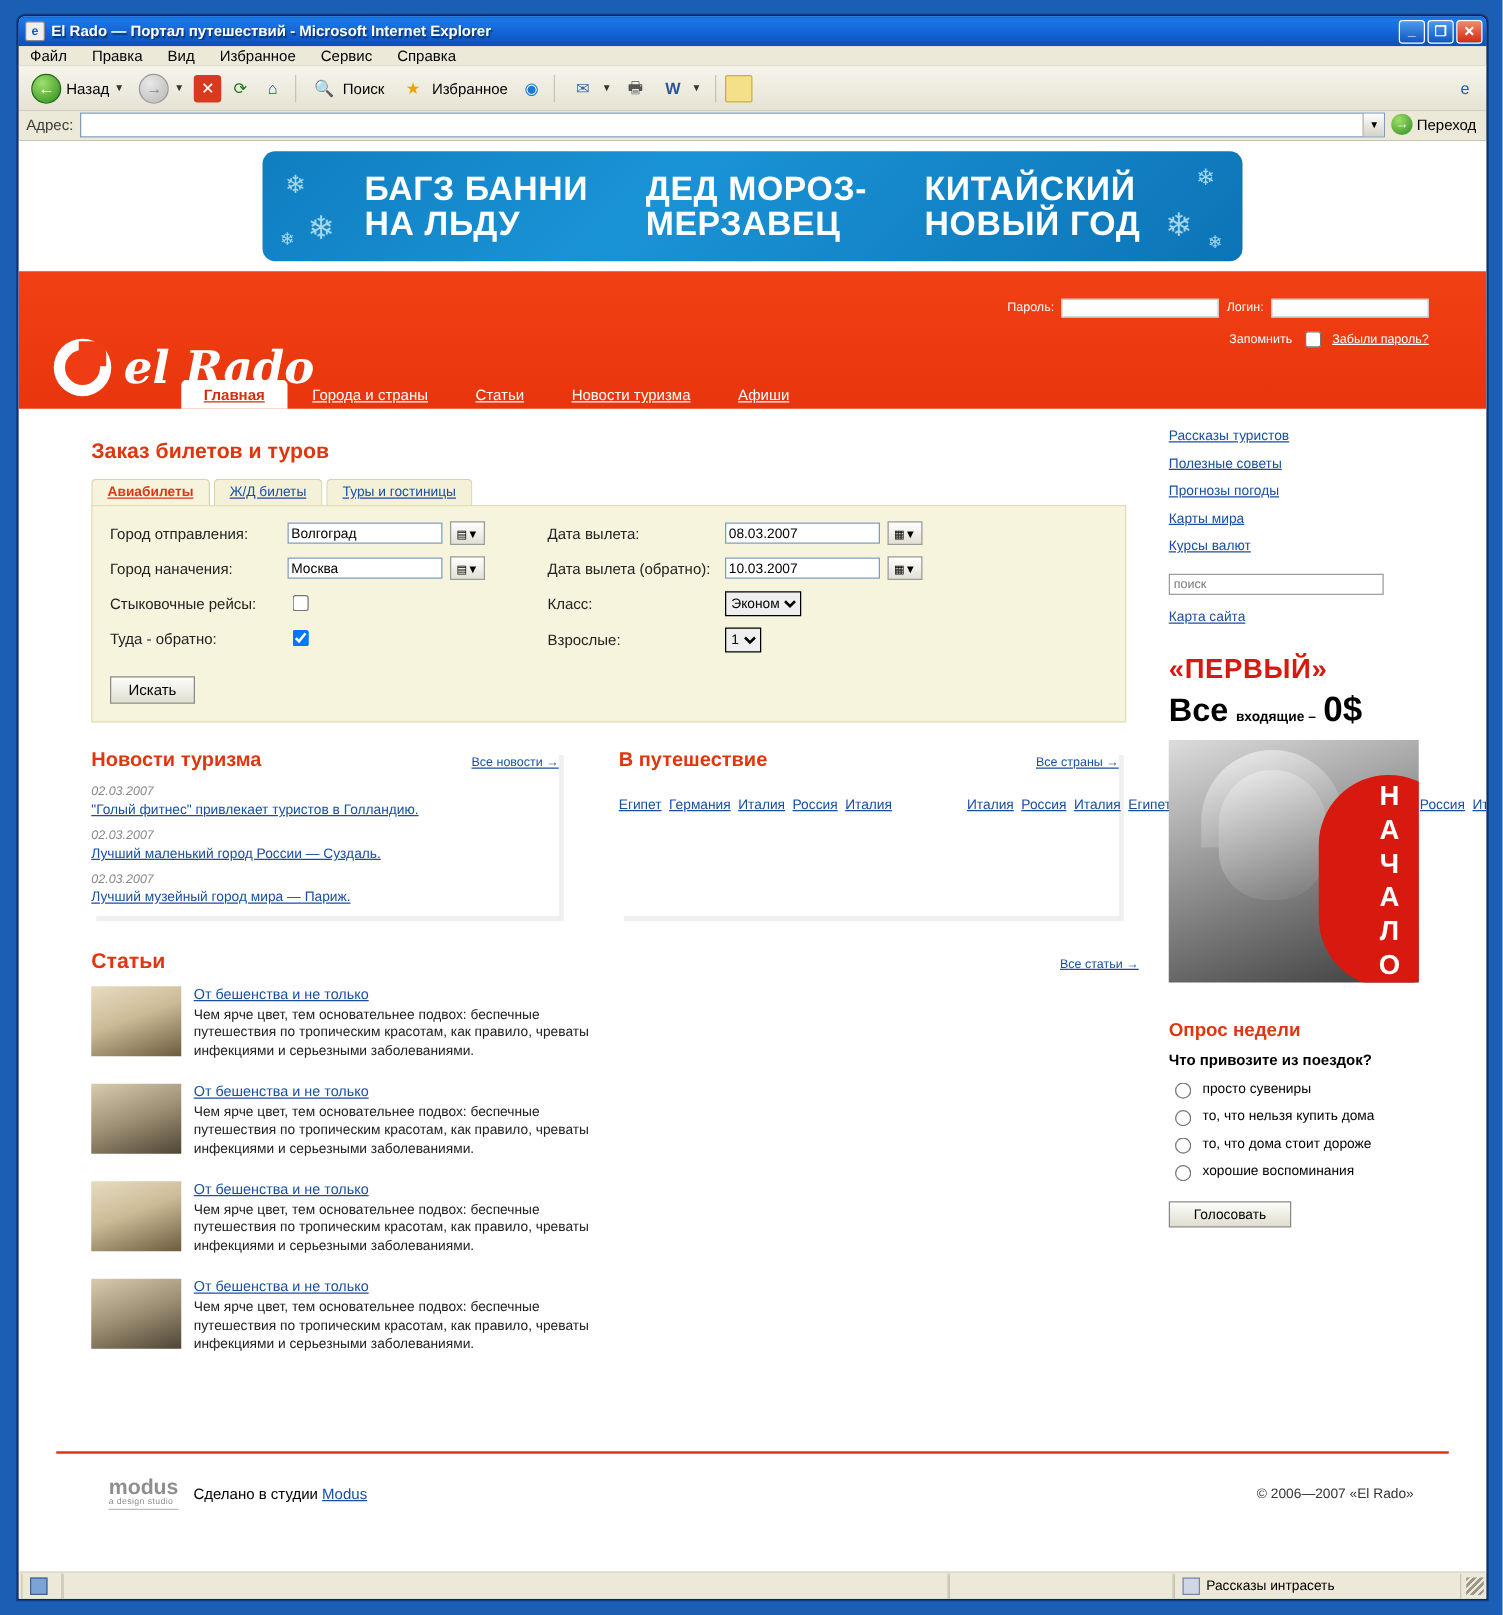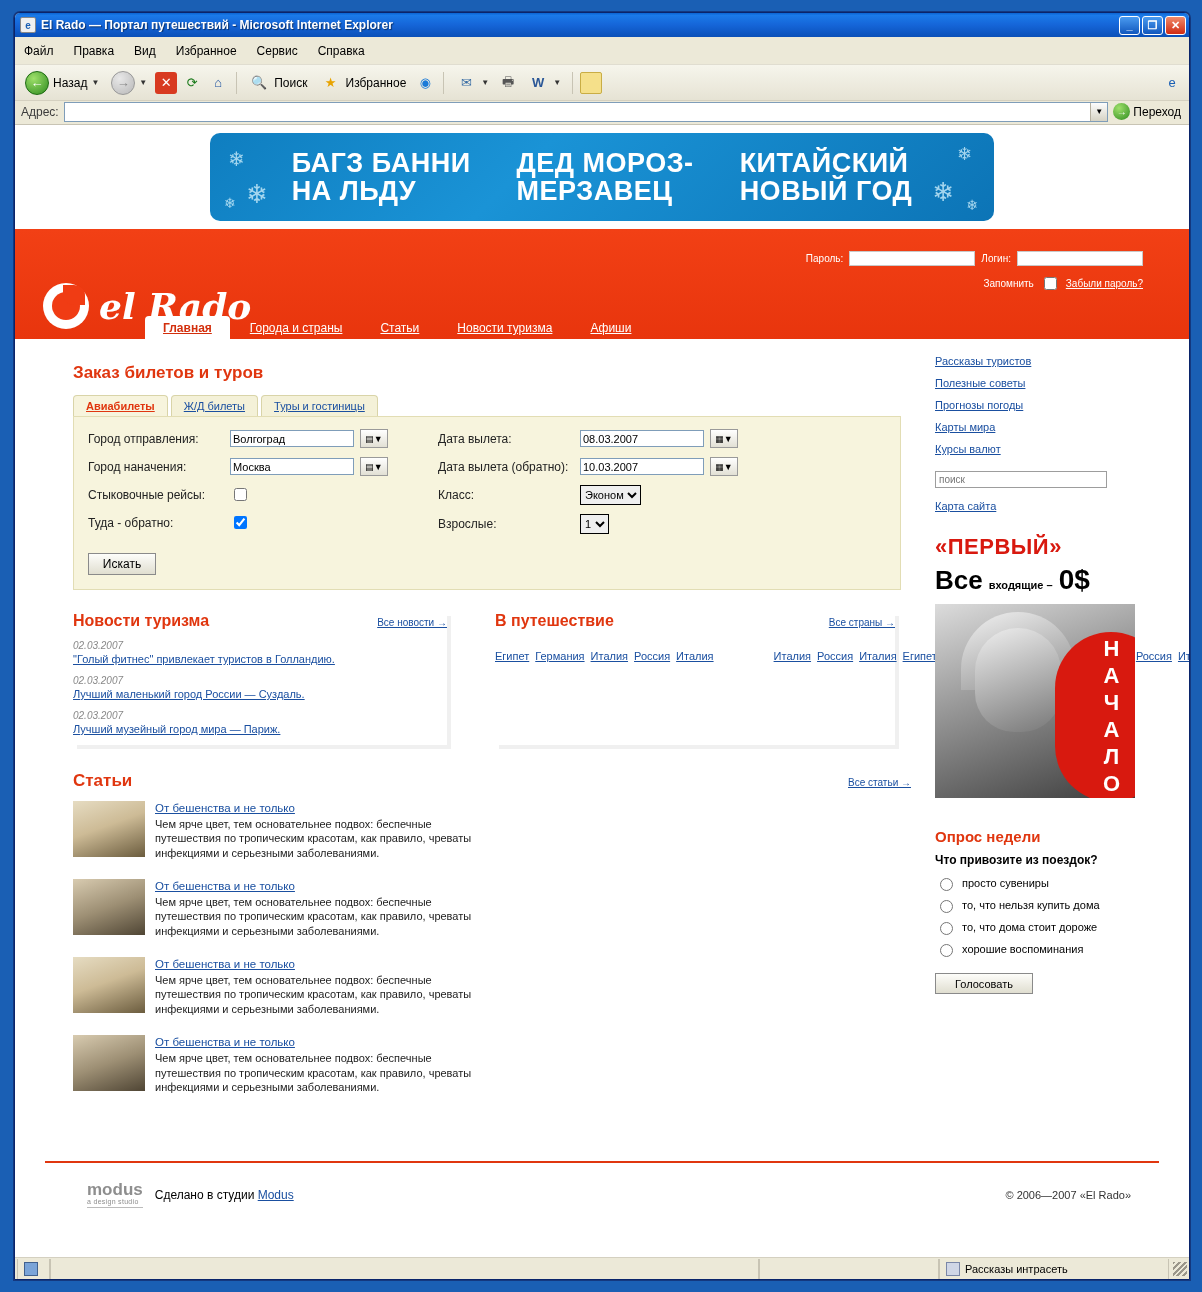--- a/index.html
+++ b/index.html
@@ -36,21 +36,21 @@
   .winbtns { display:flex; gap:2px; }
   .winbtn {
     width:21px;height:19px;border:1px solid #fff;border-radius:3px;
     background:linear-gradient(to bottom,#4a9bf0,#1157bd);
     color:#fff;font-size:11px;display:flex;align-items:center;justify-content:center;
     font-weight:bold;
   }
   .winbtn.close { background:linear-gradient(to bottom,#f08a6a,#d02b12); }
 
   .menubar {
-    height:28px; background:#ece9d8; display:flex; align-items:center;
+    height:16px; background:#ece9d8; display:flex; align-items:center;
     padding-left:6px; gap:14px; font-size:12px; color:#000;
     border-bottom:1px solid #e0ddd0;
   }
   .menubar span { padding:1px 3px; }
 
   .toolbar {
     height:36px; background:linear-gradient(to bottom,#f6f5ec,#e6e3d4);
     display:flex; align-items:center; gap:4px; padding:0 6px;
     border-bottom:1px solid #d4d0c0;
   }

